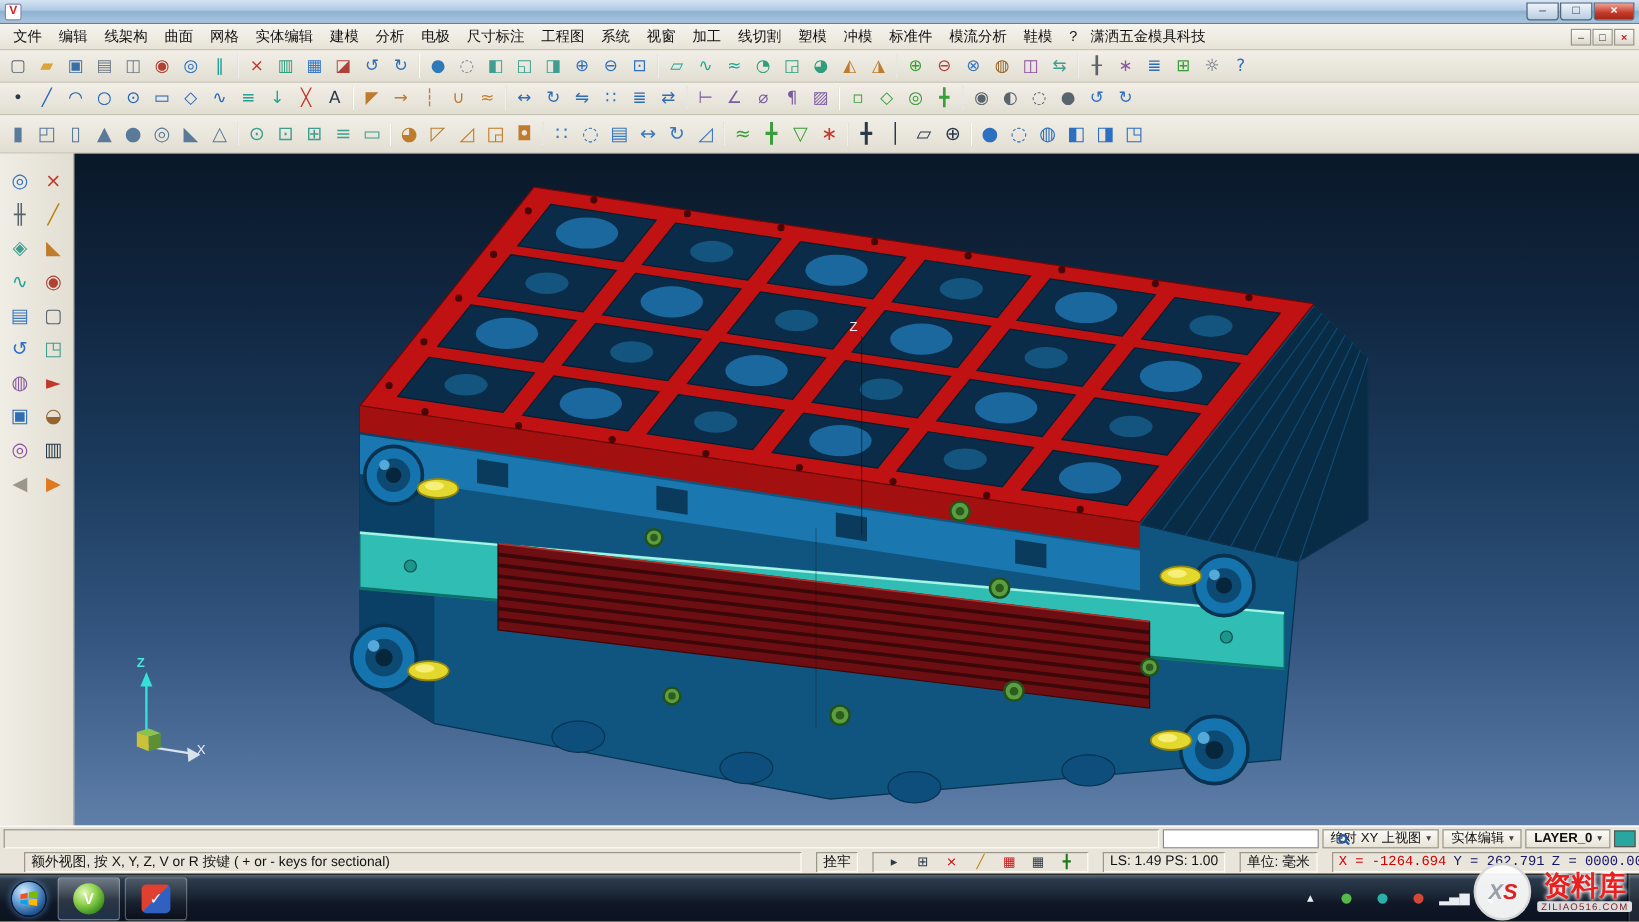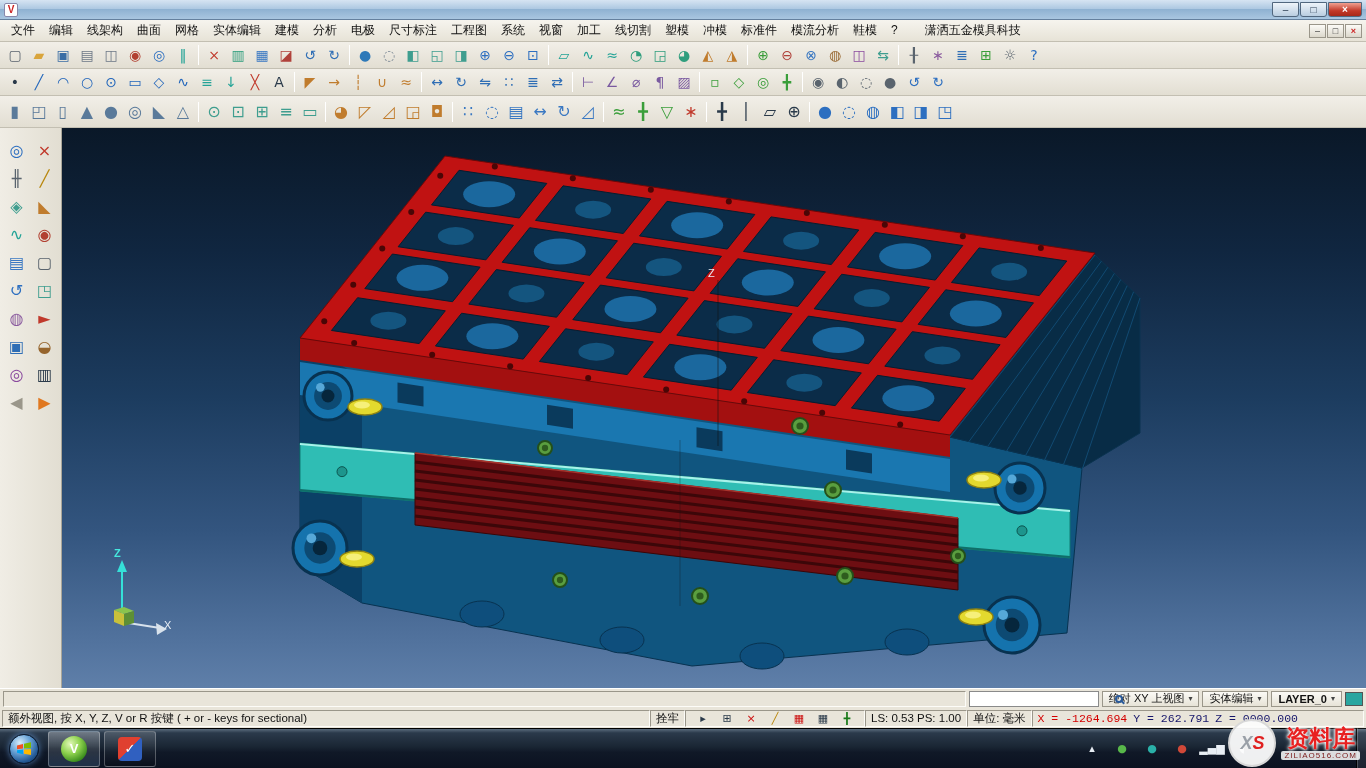--- a/index.html
+++ b/index.html
@@ -16,21 +16,21 @@
 #title-text{margin-left:5px;color:#111;font-size:12px;white-space:nowrap;}
 #win-controls{margin-left:auto;display:flex;gap:1px;}
 .win-btn{width:27px;height:15px;display:flex;align-items:center;justify-content:center;font-size:10px;
   border:1px solid #51677e;border-radius:0 0 3px 3px;background:linear-gradient(#eef4fa,#b9cde0);color:#2a3d52;}
 .win-btn.close{width:34px;background:linear-gradient(#f0a090,#c23828 60%,#a82818);color:#fff;font-weight:bold;}
 
 
 #menubar{position:absolute;left:0;top:20px;width:100%;height:22px;background:linear-gradient(#f6f4ee,#e7e3d7);
   border-bottom:1px solid #c3bfb2;display:flex;align-items:center;padding:0 4px;}
 .menu-item{padding:2px 7px;color:#111;font-size:12px;cursor:default;white-space:nowrap;}
-#menu-brand{margin-left:20px;font-size:12px;color:#111;white-space:nowrap;}
+#menu-brand{margin-left:4px;font-size:12px;color:#111;white-space:nowrap;}
 #mdi-controls{margin-left:auto;display:flex;gap:1px;}
 .mdi-btn{width:17px;height:14px;border:1px solid #9a968a;background:linear-gradient(#fcfbf7,#dcd8cc);
   font-size:9px;display:flex;align-items:center;justify-content:center;color:#333;}
 .mdi-btn.close{color:#c22;font-weight:bold;}
 
 
 .tb-row{position:absolute;left:0;width:100%;background:linear-gradient(#f2efe8,#e2ded2);
   border-bottom:1px solid #c3bfb2;display:flex;align-items:center;padding:0 3px;overflow:hidden;}
 #tb1{top:42px;height:27px;}
 #tb2{top:69px;height:27px;}
@@ -66,21 +66,21 @@
 .mag{width:8px;height:8px;border:2px solid #2a5a9a;border-radius:50%;position:relative;flex:0 0 auto;}
 .mag::after{content:'';position:absolute;width:5px;height:2px;background:#2a5a9a;transform:rotate(45deg);right:-4px;bottom:-2px;}
 .qb-drop{display:flex;align-items:center;gap:4px;height:16px;padding:0 6px;font-size:11px;color:#111;
   background:linear-gradient(#fbfaf6,#e7e3d7);border:1px solid #9a968a;white-space:nowrap;}
 .qb-caret{font-size:8px;color:#444;}
 #layer-drop span.lbl{font-weight:bold;}
 #layer-swatch{width:18px;height:14px;background:#2aa6a0;border:1px solid #555;}
 
 
 #statusbar{position:absolute;left:0;top:708px;width:100%;height:20px;background:#e9e5da;
-  display:flex;align-items:center;gap:0;padding:0 2px;}
+  display:flex;align-items:center;gap:12px;padding:0 20px;}
 .sb-panel{height:17px;display:flex;align-items:center;padding:0 5px;font-size:11.5px;color:#111;
   border:1px solid;border-color:#9a968a #fdfcf8 #fdfcf8 #9a968a;white-space:nowrap;}
 #sb-hint{width:648px;flex:0 0 auto;}
 #sb-tools-wrap{display:flex;align-items:center;gap:1px;}
 #sb-tools-wrap .tb-btn{width:18px;height:17px;}
 #sb-tools-wrap .tb-glyph{font-size:11px;}
 #sb-coords{flex:1;font-family:Liberation Mono, monospace;}
 #coord-x{color:#d40000;margin-right:6px;}
 #coord-y{color:#15156a;margin-right:6px;}
 #coord-z{color:#15156a;}
@@ -788,21 +788,21 @@
             <span class="tb-glyph" style="color: rgb(204, 17, 17);">▦</span>
           </span>
           <span class="tb-btn">
             <span class="tb-glyph" style="color: rgb(42, 58, 74);">▦</span>
           </span>
           <span class="tb-btn">
             <span class="tb-glyph" style="color: rgb(26, 122, 26);">╋</span>
           </span>
         </span>
       </div>
-    <div class="sb-panel">LS: 0.53 PS: 1.00</div>
+    <div class="sb-panel">LS: 1.49 PS: 1.00</div>
     <div class="sb-panel">单位: 毫米</div>
     <div class="sb-panel" id="sb-coords">
       <span id="coord-x">X = -1264.694</span>
       <span id="coord-y">Y = 262.791</span>
       <span id="coord-z">Z = 0000.000</span>
     </div>
   </div>
 
   <div id="taskbar">
     <div id="start-orb">

